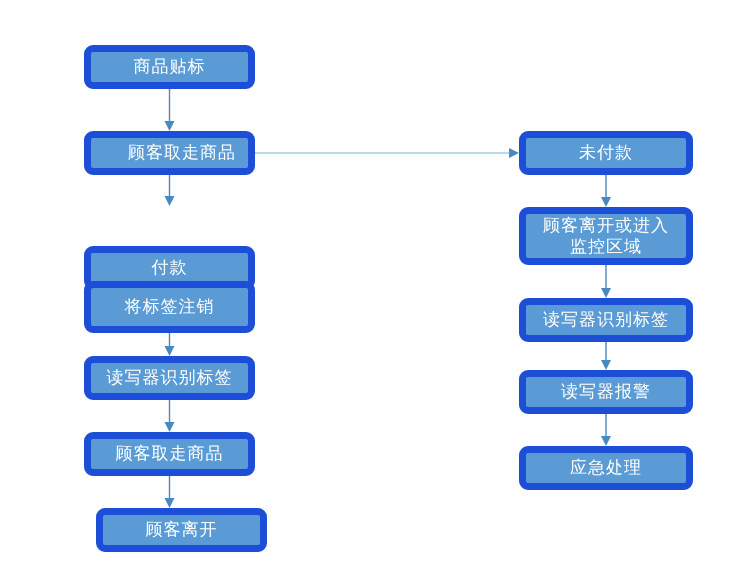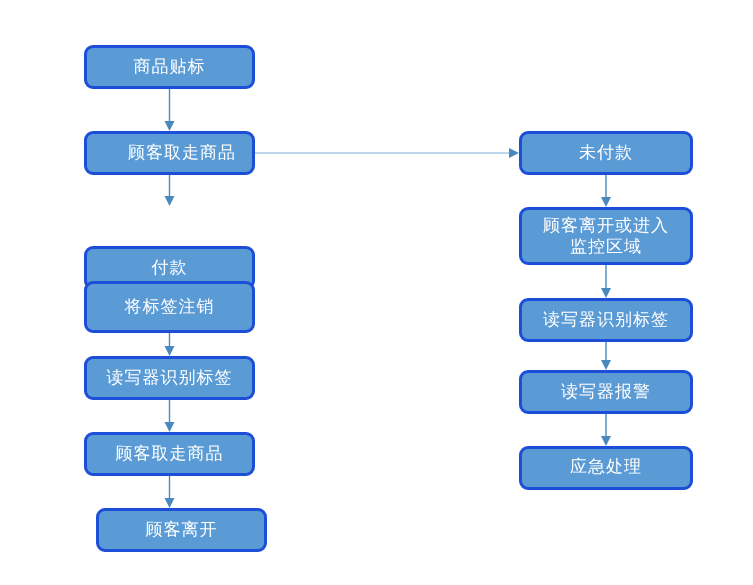--- a/index.html
+++ b/index.html
@@ -22,21 +22,21 @@
     left: 0;
     top: 0;
     width: 753px;
     height: 585px;
     pointer-events: none;
   }
   .node {
     position: absolute;
     box-sizing: border-box;
     background: #5B9BD5;
-    border: 3px solid #1d4ed8;
+    border: 7px solid #1d4ed8;
     border-radius: 9px;
     color: #ffffff;
     display: flex;
     align-items: center;
     justify-content: center;
     text-align: center;
     font-size: 17px;
     line-height: 1.25;
     letter-spacing: 1px;
     white-space: pre-line;
@@ -114,15 +114,15 @@
 
   <div class="node" style="left:519px; top:207px; width:174px; height:58px;">顾客离开或进入
 监控区域</div>
 
   <div class="node" style="left:519px; top:131px; width:174px; height:44px;">未付款</div>
 
   <div class="node" style="left:519px; top:298px; width:174px; height:44px;">读写器识别标签</div>
 
   <div class="node" style="left:519px; top:370px; width:174px; height:44px;">读写器报警</div>
 
-  <div class="node" style="left:519px; top:446px; width:174px; height:44px;font-family:Liberation Mono, monospace;">应急处理</div>
+  <div class="node" style="left:519px; top:446px; width:174px; height:44px;">应急处理</div>
 
 </div>
 
 </body></html>

